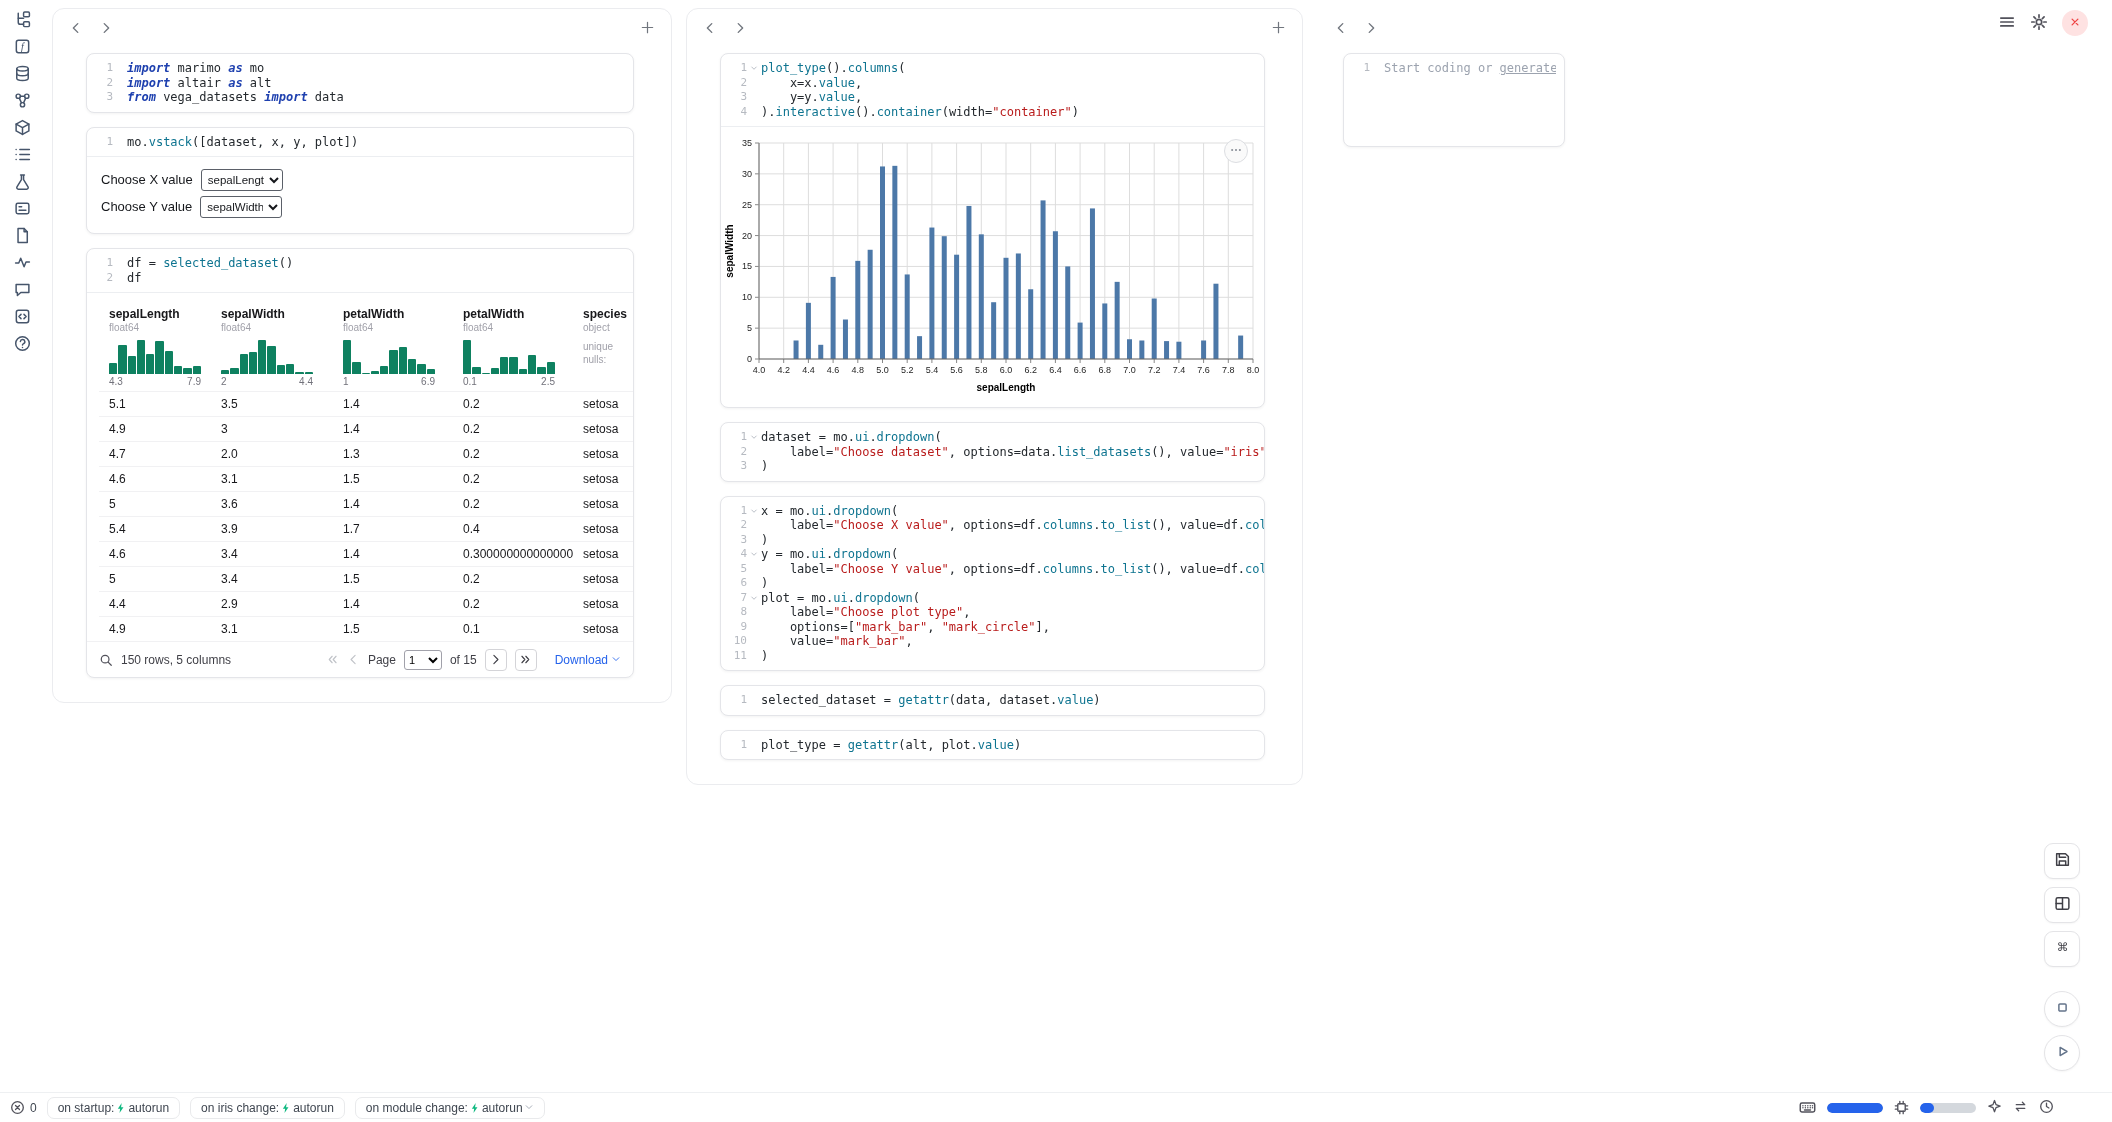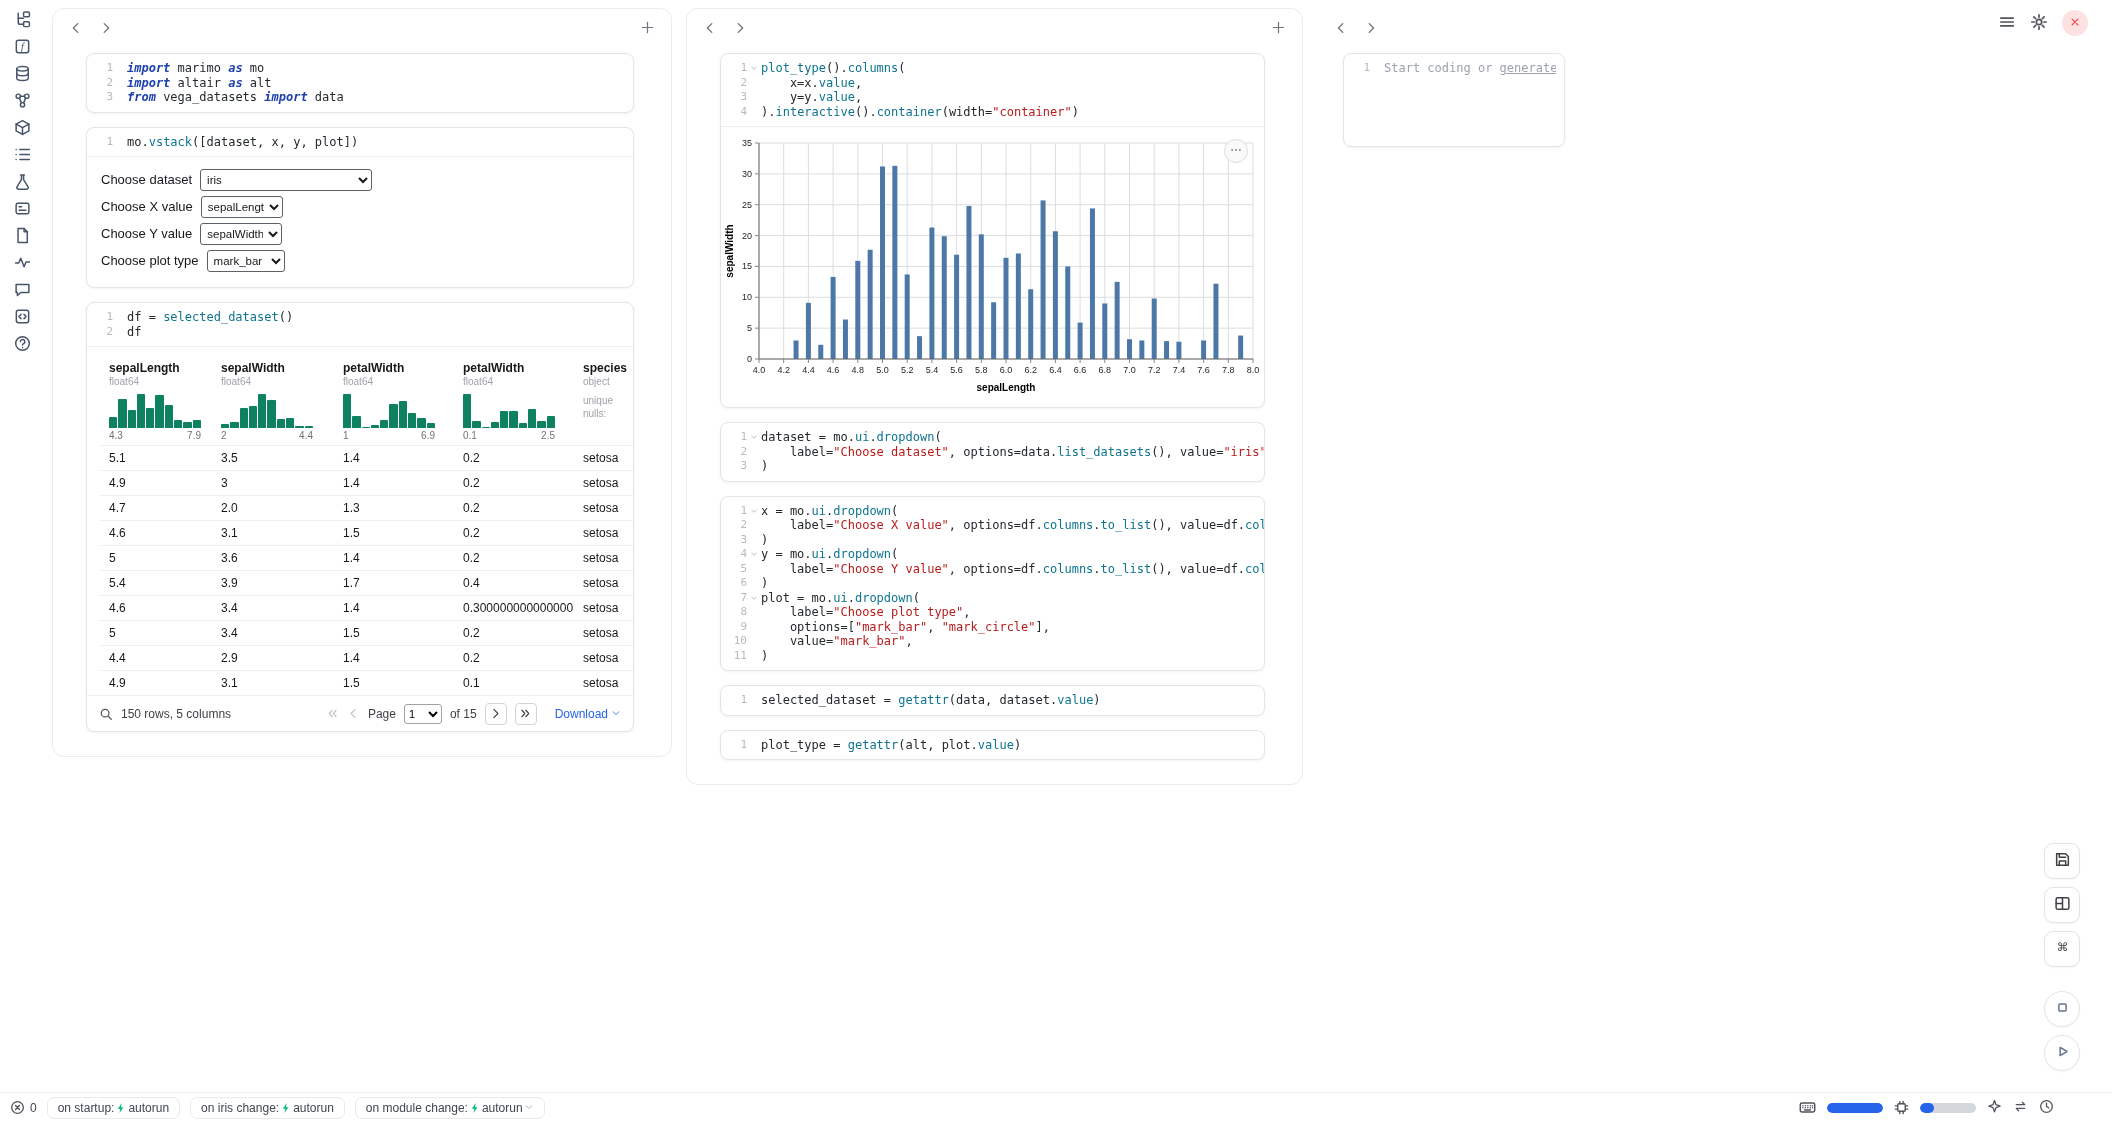--- a/index.html
+++ b/index.html
@@ -239,34 +239,26 @@
           <div class="code-block">
             <div class="code-line">
               <span class="ln">1</span>
               <span class="fold"></span>
               <span class="code-text">mo.<span class="tok-fn">vstack</span>([dataset, x, y, plot])</span>
             </div>
           </div>
           <div class="cell-divider"></div>
           <div class="form-area">
             <div class="form-row">
-              <span class="form-label">Choose dataset</span>
-              <select style="width:172px"><option selected="">iris</option></select>
-            </div>
-            <div class="form-row">
               <span class="form-label">Choose X value</span>
               <select style="width:82px"><option selected="">sepalLength</option></select>
             </div>
             <div class="form-row">
               <span class="form-label">Choose Y value</span>
               <select style="width:82px"><option selected="">sepalWidth</option></select>
-            </div>
-            <div class="form-row">
-              <span class="form-label">Choose plot type</span>
-              <select style="width:78px"><option selected="">mark_bar</option></select>
             </div>
           </div>
         </div>
         <div class="cell">
           <div class="code-block">
             <div class="code-line">
               <span class="ln">1</span>
               <span class="fold"></span>
               <span class="code-text">df = <span class="tok-fn">selected_dataset</span>()</span>
             </div>

